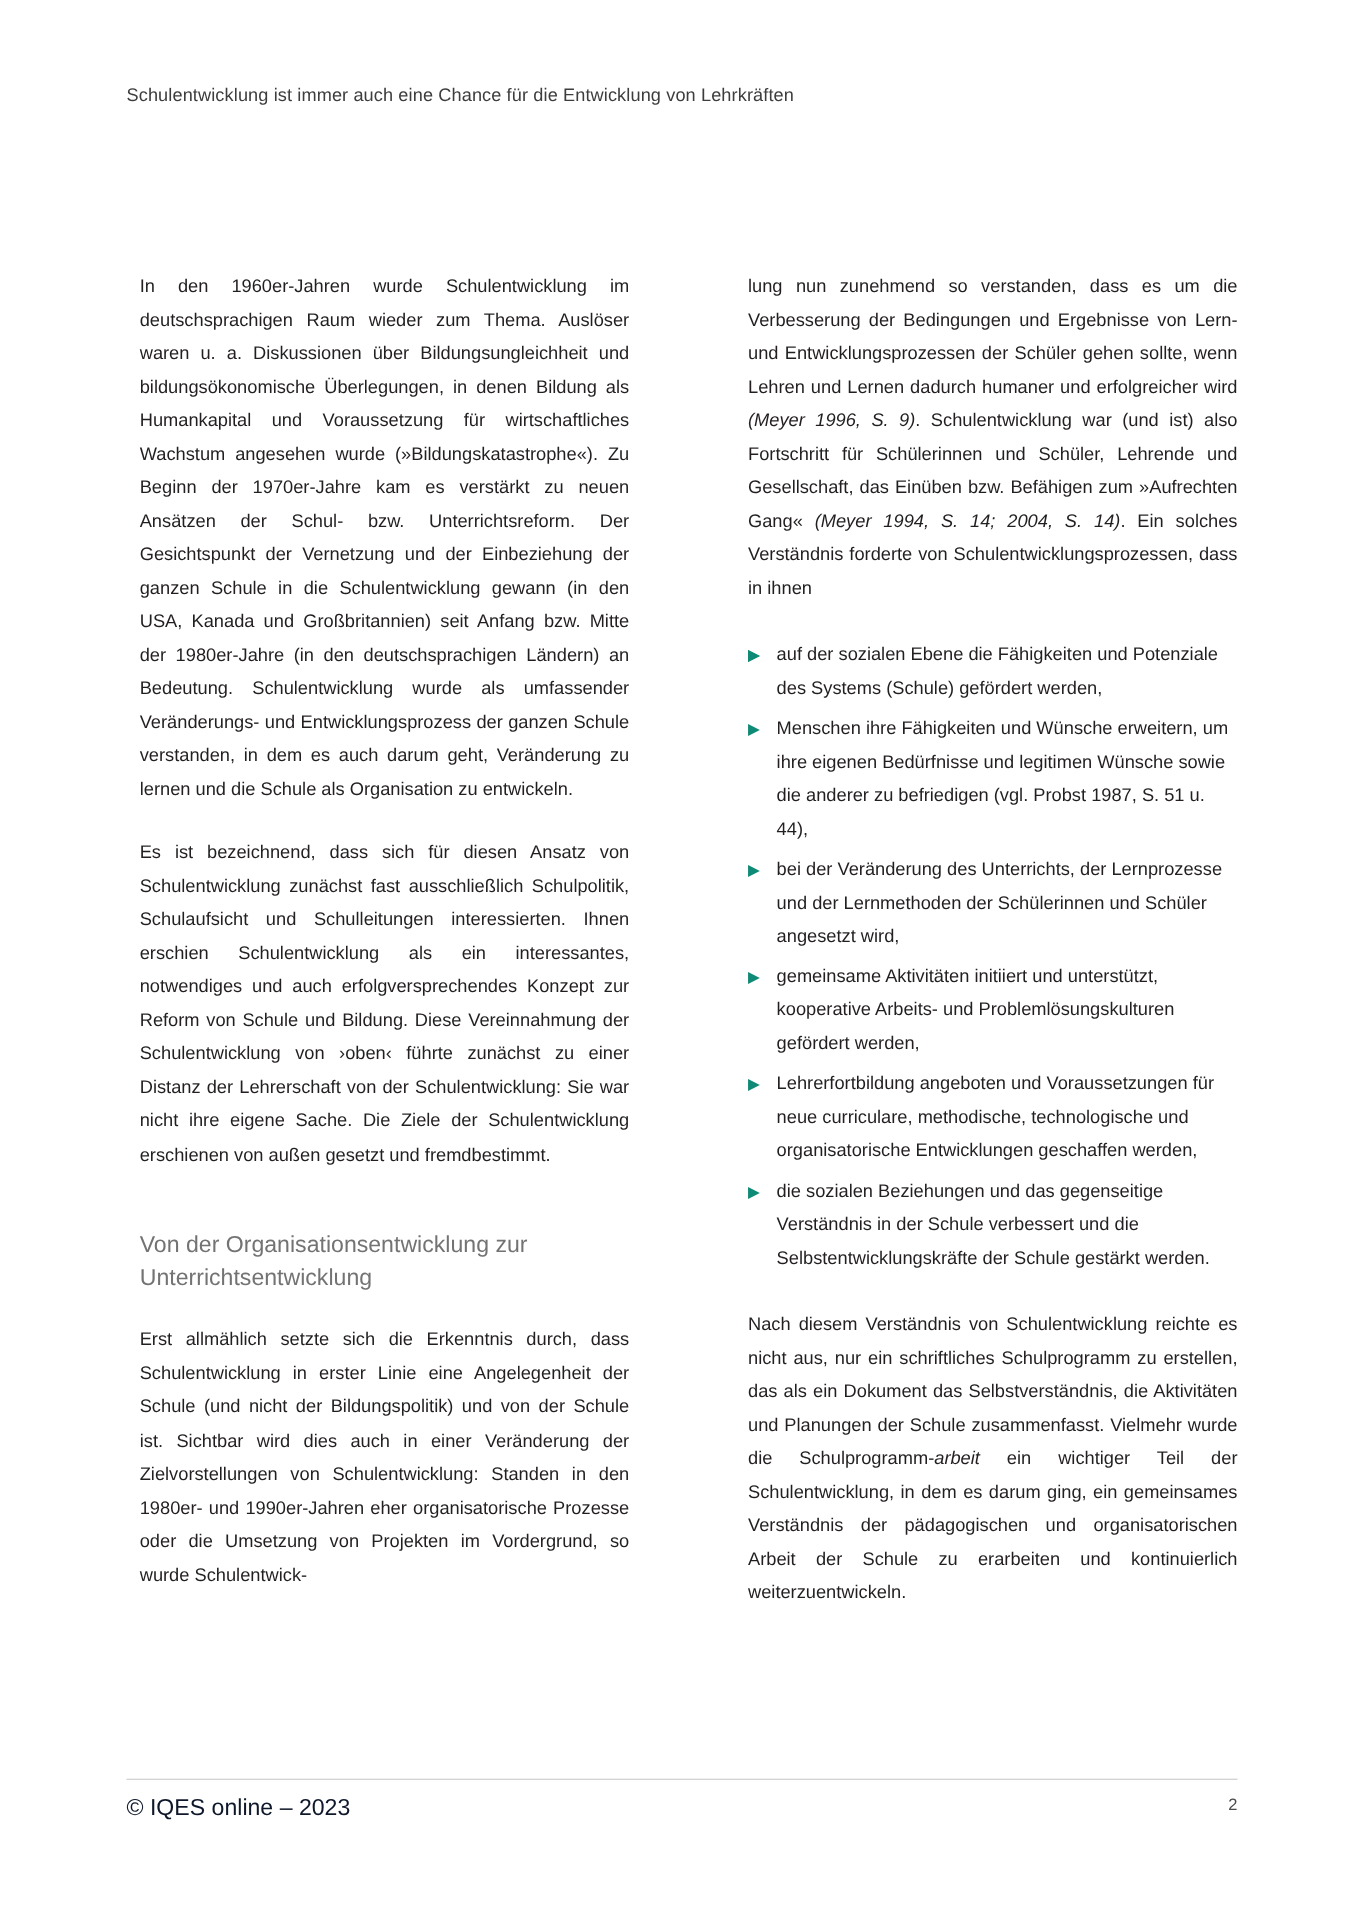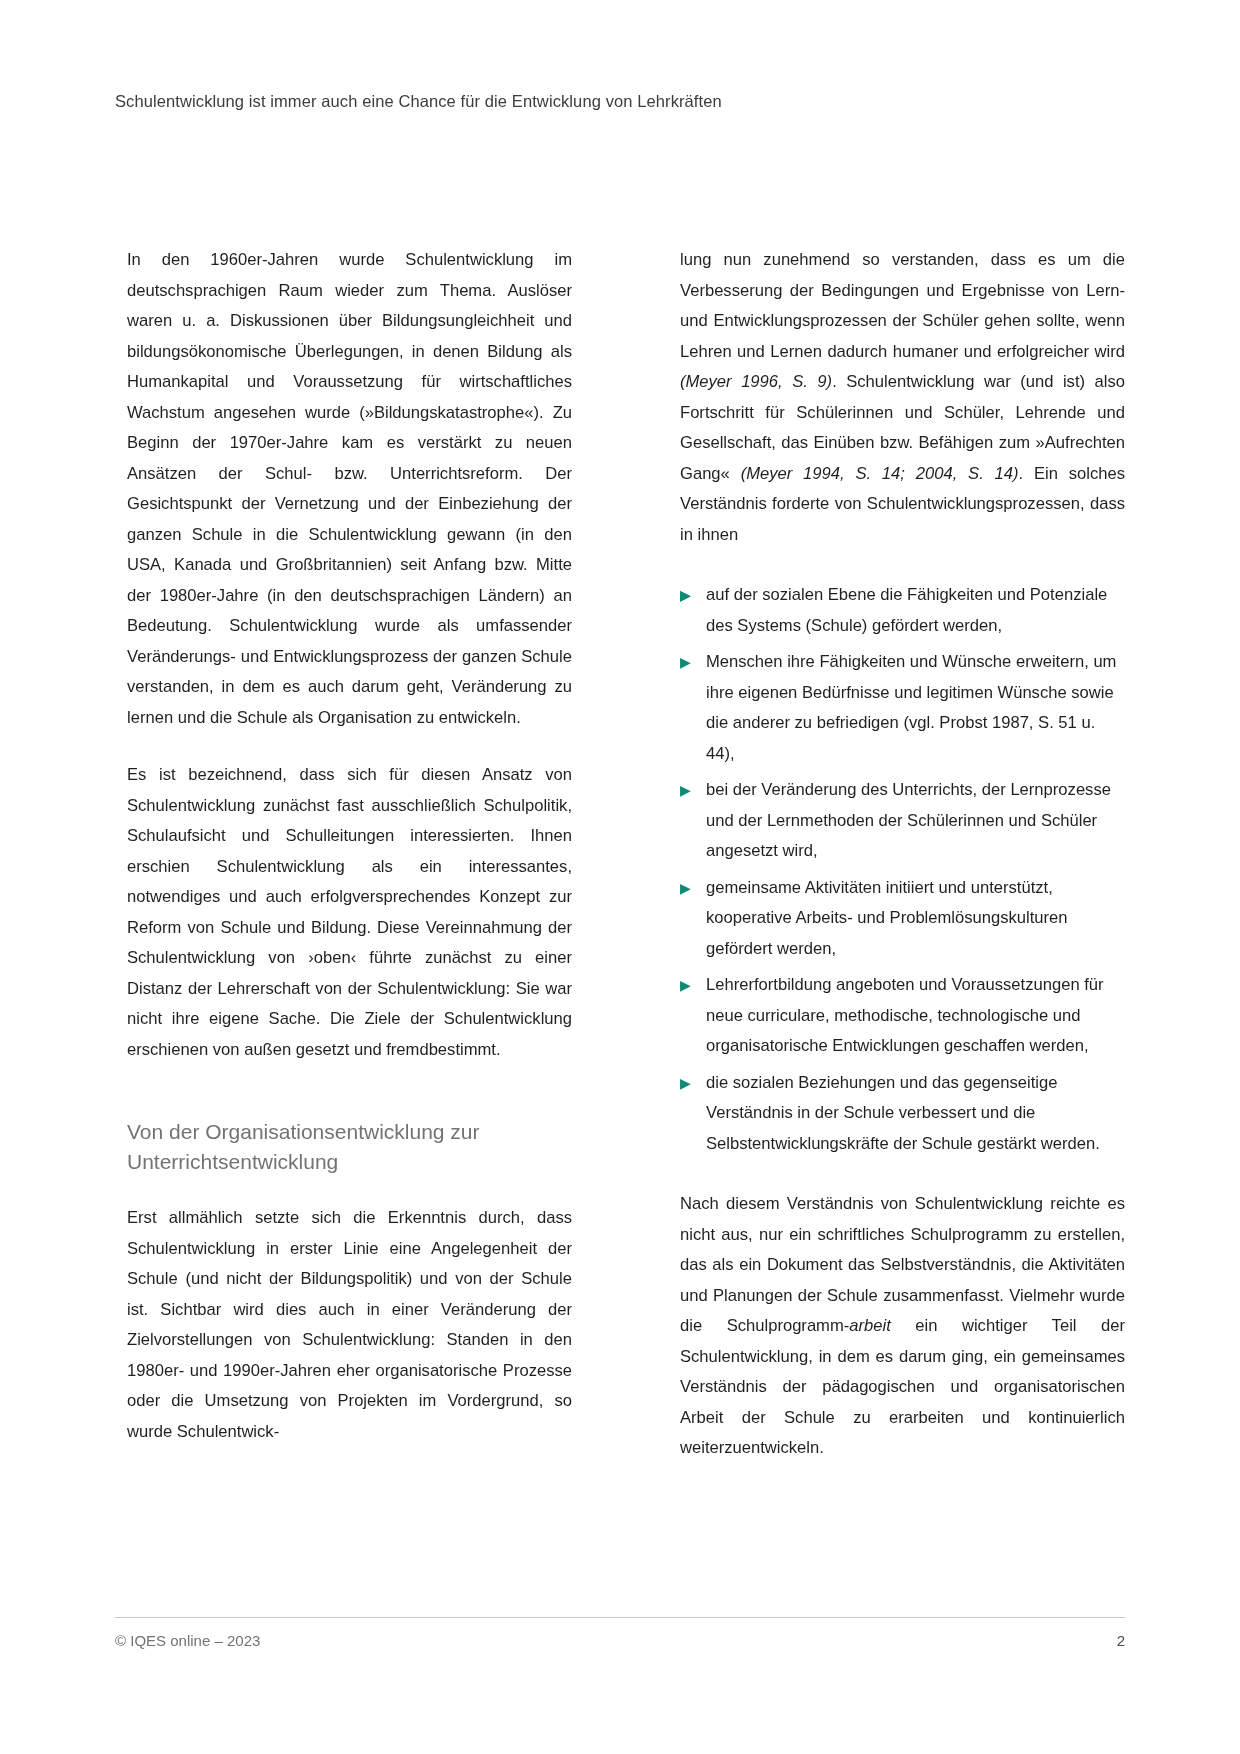--- a/index.html
+++ b/index.html
@@ -17,21 +17,21 @@
   }
 
   .page {
     position: absolute;
     inset: 0;
   }
 
   
   .header {
     position: absolute;
-    top: 86px;
+    top: 72px;
     left: 115px;
     right: 115px;
     height: 40px;
     text-align: center;
   }
   .header-title {
     position: absolute;
     left: 0;
     top: 6px;
     font-size: 16.5px;
@@ -129,22 +129,22 @@
     right: 115px;
     bottom: 92px;
     height: 30px;
     border-top: 1px solid #c9c9c9;
     padding-top: 14px;
   }
   .footer-left {
     position: absolute;
     left: 0;
     top: 14px;
-    font-size: 15px;
-    color: #737373;
+    font-size: 21px;
+    color: #0f172a;
   }
   .footer-right {
     position: absolute;
     right: 0;
     top: 14px;
     font-size: 15px;
     color: #4a4a4a;
   }
 </style>
 </head>

